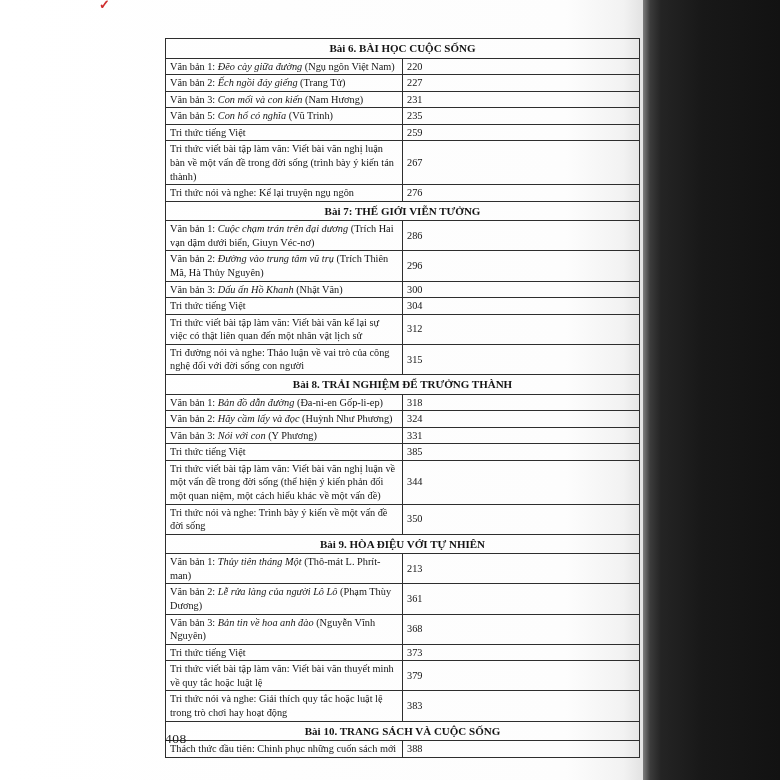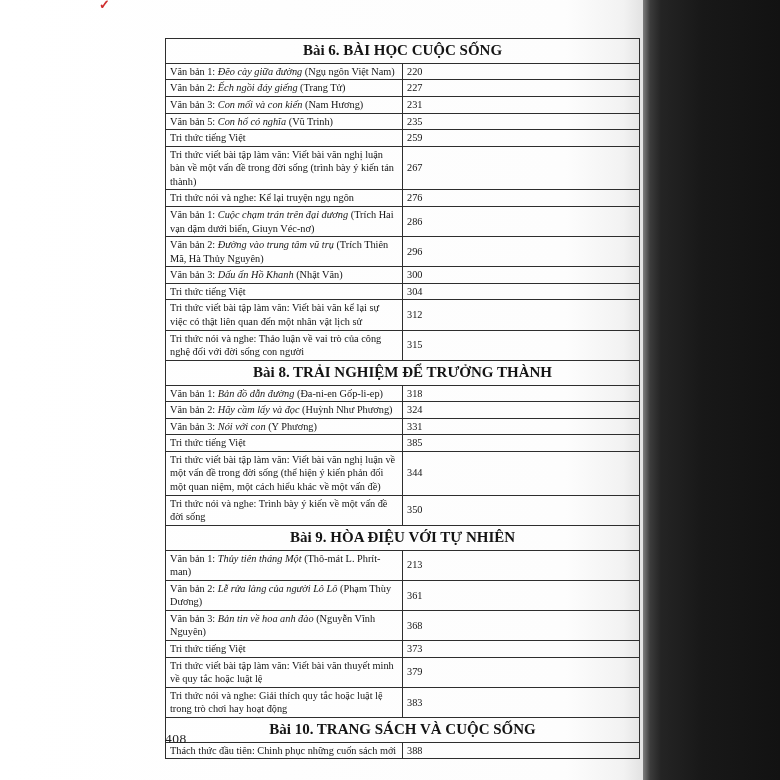--- a/index.html
+++ b/index.html
@@ -51,21 +51,21 @@
     line-height: 1.32;
   }
   table.toc td {
     border: 1px solid #2e2e2e;
     padding: 1px 4px;
     vertical-align: middle;
   }
   tr.section-header td {
     text-align: center;
     font-weight: bold;
-    font-size: 15px;
+    font-size: 11px;
     padding: 2px 4px;
   }
   td.title-cell { width: 437px; }
   td.page-cell {
     width: 38px;
     text-align: left;
     padding: 1px 2px;
   }
   .seg-n { font-style: normal; }
   .seg-i { font-style: italic; }
@@ -111,20 +111,23 @@
             <td class="page-cell">259</td>
           </tr>
           <tr>
             <td class="title-cell"><span class="seg-n">Tri thức viết bài tập làm văn: Viết bài văn nghị luận bàn về một vấn đề trong đời sống (trình bày ý kiến tán thành)</span></td>
             <td class="page-cell">267</td>
           </tr>
           <tr>
             <td class="title-cell"><span class="seg-n">Tri thức nói và nghe:  Kể lại truyện ngụ ngôn</span></td>
             <td class="page-cell">276</td>
           </tr>
+          <tr class="section-header">
+            <td colspan="2">Bài 7: THẾ GIỚI VIỄN TƯỞNG</td>
+          </tr>
           <tr>
             <td class="title-cell"><span class="seg-n">Văn bản 1: </span><span class="seg-i">Cuộc chạm trán trên đại dương</span><span class="seg-n"> (Trích Hai vạn dặm dưới biển, Giuyn Véc-nơ)</span></td>
             <td class="page-cell">286</td>
           </tr>
           <tr>
             <td class="title-cell"><span class="seg-n">Văn bản 2: </span><span class="seg-i">Đường vào trung tâm vũ trụ</span><span class="seg-n"> (Trích Thiên Mã, Hà Thủy Nguyên)</span></td>
             <td class="page-cell">296</td>
           </tr>
           <tr>
             <td class="title-cell"><span class="seg-n">Văn bản 3: </span><span class="seg-i">Dấu ấn Hồ Khanh</span><span class="seg-n"> (Nhật Văn)</span></td>
@@ -132,21 +135,21 @@
           </tr>
           <tr>
             <td class="title-cell"><span class="seg-n">Tri thức tiếng Việt</span></td>
             <td class="page-cell">304</td>
           </tr>
           <tr>
             <td class="title-cell"><span class="seg-n">Tri thức viết bài tập làm văn: Viết bài văn kể lại sự việc có thật liên quan đến một nhân vật lịch sử</span></td>
             <td class="page-cell">312</td>
           </tr>
           <tr>
-            <td class="title-cell"><span class="seg-n">Tri thức nói và nghe: Thảo luận về vai trò của công nghệ đối với đời sống con người</span></td>
+            <td class="title-cell"><span class="seg-n">Tri đường nói và nghe: Thảo luận về vai trò của công nghệ đối với đời sống con người</span></td>
             <td class="page-cell">315</td>
           </tr>
           <tr class="section-header">
             <td colspan="2">Bài 8. TRẢI NGHIỆM ĐỂ TRƯỞNG THÀNH</td>
           </tr>
           <tr>
             <td class="title-cell"><span class="seg-n">Văn bản 1: </span><span class="seg-i">Bản đồ dẫn đường</span><span class="seg-n"> (Đa-ni-en Gốp-li-ep)</span></td>
             <td class="page-cell">318</td>
           </tr>
           <tr>

